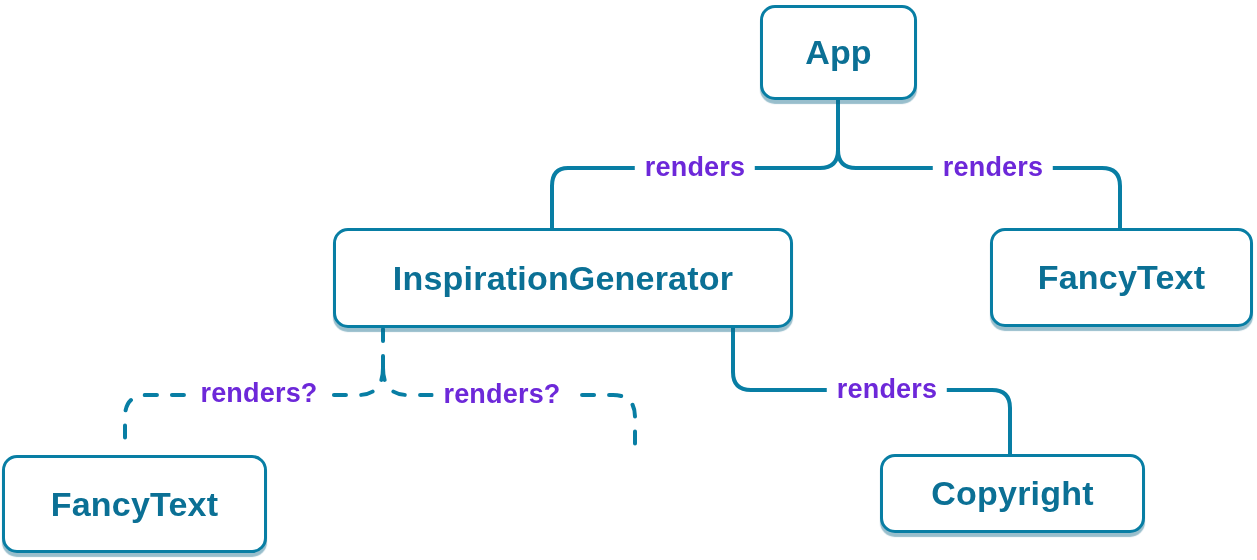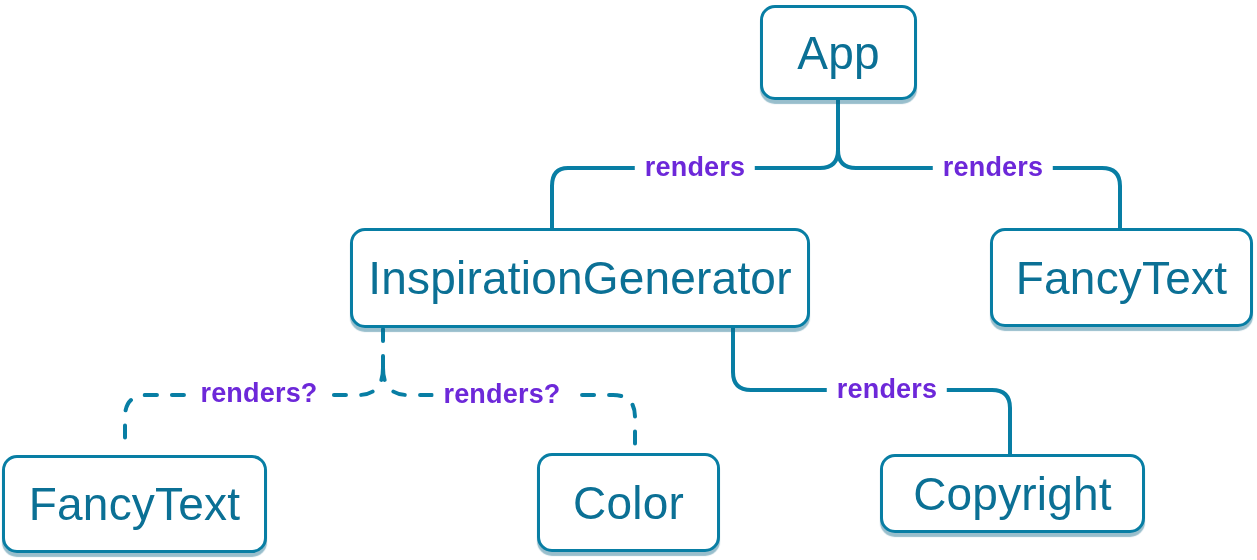--- a/index.html
+++ b/index.html
@@ -32,43 +32,43 @@
   svg.edges path.dashed {
     stroke-dasharray: 12 15;
   }
   .node {
     position: absolute;
     box-sizing: border-box;
     background: #ffffff;
     border: 3px solid #087ea4;
     border-radius: 15px;
     color: #0b7095;
-    font-size: 46px;
-    font-weight: 400;
+    font-size: 34px;
+    font-weight: 700;
     letter-spacing: 0.2px;
     display: flex;
     align-items: center;
     justify-content: center;
     box-shadow: 0 4px 1px rgba(9, 101, 134, 0.42);
   }
   .edge-label {
     position: absolute;
     transform: translate(-50%, -50%);
     background: #ffffff;
     color: #6d28d9;
     font-size: 27px;
     font-weight: 700;
     letter-spacing: 0.2px;
     padding: 1px 10px;
     white-space: nowrap;
     line-height: 1.1;
   }
   
   .node-app        { left: 760px; top: 5px;   width: 157px; height: 95px; }
-  .node-ig         { left: 350px; top: 228px; width: 460px; height: 100px; }
+  .node-ig         { left: 333px; top: 228px; width: 460px; height: 100px; }
   .node-fancy-top  { left: 990px; top: 228px; width: 263px; height: 99px; }
   .node-fancy-bot  { left: 2px;   top: 455px; width: 265px; height: 98px; }
   .node-color      { left: 537px; top: 453px; width: 183px; height: 99px; }
   .node-copyright  { left: 880px; top: 454px; width: 265px; height: 79px; }
   
   .lbl-app-ig        { left: 695px; top: 168px; }
   .lbl-app-fancy     { left: 993px; top: 168px; }
   .lbl-ig-copyright  { left: 887px; top: 390px; }
   .lbl-ig-fancy      { left: 259px; top: 394px; }
   .lbl-ig-color      { left: 502px; top: 395px; }
@@ -110,21 +110,18 @@
   </div>
 
   <div class="node node-fancy-top">
     <span>FancyText</span>
   </div>
 
   <div class="node node-fancy-bot">
     <span>FancyText</span>
   </div>
 
-  <div class="node node-color">
-    <span>Color</span>
-  </div>
 
   <div class="node node-copyright">
     <span>Copyright</span>
   </div>
 
 </div>
 
 </body></html>

